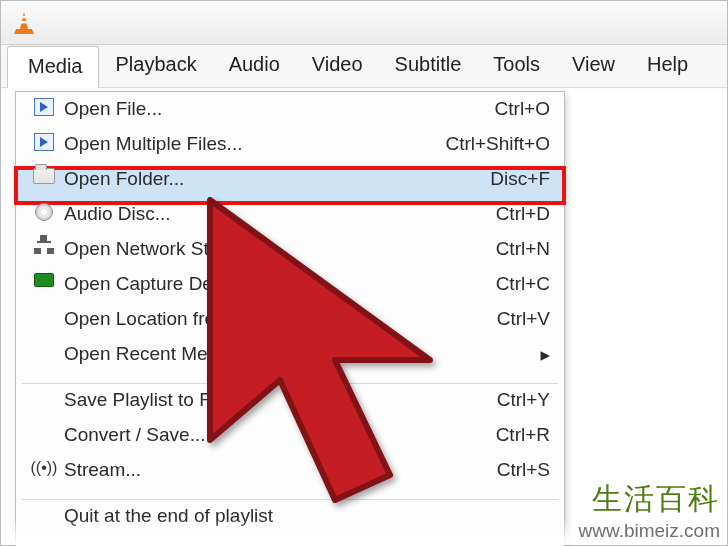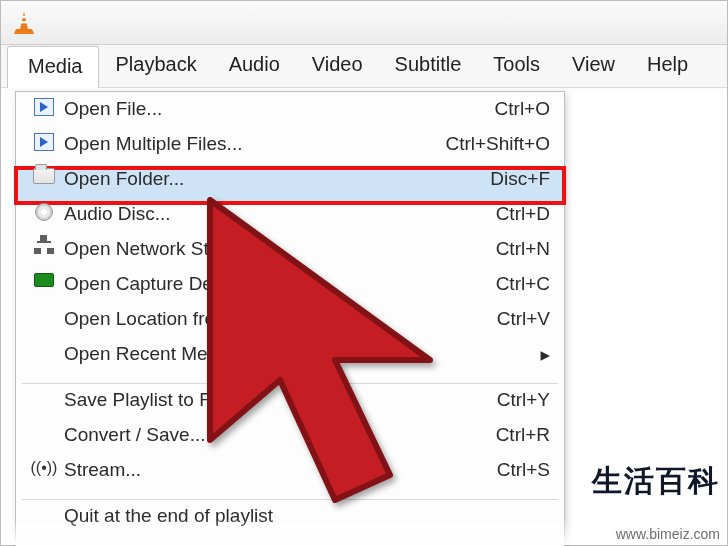--- a/index.html
+++ b/index.html
@@ -40,22 +40,22 @@
   .ic-net .top { position:absolute; left:6px; top:-3px; width:7px; height:6px; background:#5e5e5e; }
   .ic-cap { width:20px; height:14px; background:#1e8b1e; border:1px solid #0e5c0e; border-radius:2px; }
   .ic-stream { font-size: 16px; color:#333; }
 
   
   .cursor { position:absolute; left:200px; top:190px; pointer-events:none; }
   .cursor svg { filter: drop-shadow(3px 4px 3px rgba(0,0,0,.35)); }
 
   
   .wm { position:absolute; right:8px; bottom:4px; text-align:right; pointer-events:none; }
-  .wm .cn { font-size:30px; font-weight:700; color:#0f172a; letter-spacing:2px; text-shadow:0 0 2px #fff;margin-top:8px; }
-  .wm .url { font-size:14px; color:#6f6f6f;margin-top:24px; }
+  .wm .cn { font-size:30px; font-weight:400; color:#4d7c0f; letter-spacing:2px; text-shadow:0 0 2px #fff;margin-top:8px; }
+  .wm .url { font-size:19px; color:#6f6f6f; }
 
   .fadebottom { position:absolute; left:0; right:0; bottom:0; height:26px; background:linear-gradient(rgba(255,255,255,0),#fff); }
 </style>
 </head>
 <body>
 
 <div class="window">
   <div class="titlebar">
     <span class="appicon">
       <svg viewBox="0 0 26 26" width="26" height="26">

